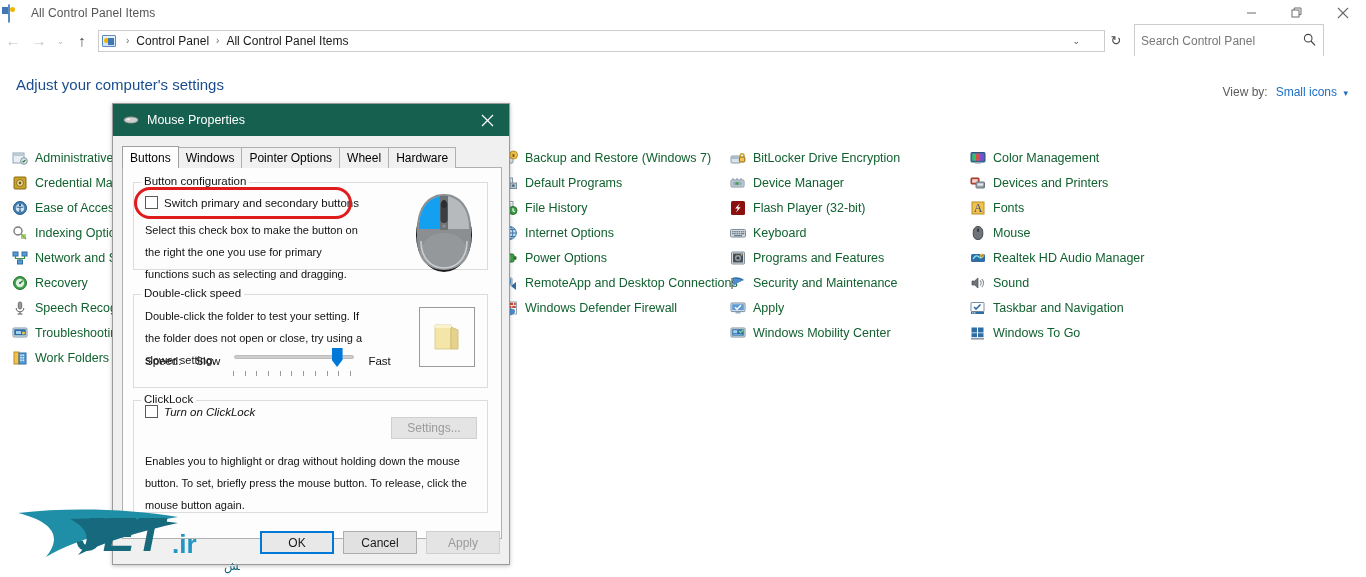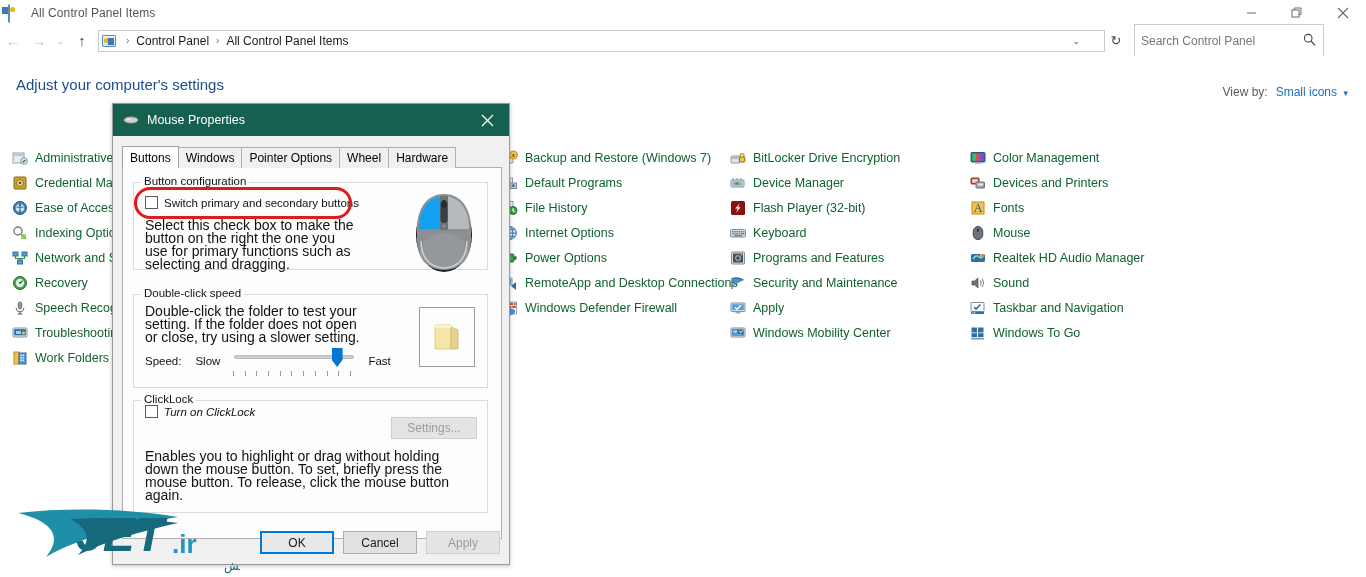--- a/index.html
+++ b/index.html
@@ -172,21 +172,21 @@
   .g2 { top: 126px; left: 10px; width: 355px; height: 94px; }
   .g3 { top: 232px; left: 10px; width: 355px; height: 113px; }
 
   .chk-row { position: absolute; display: flex; align-items: flex-end; gap: 6px; }
   .chk {
     width: 13px; height: 13px; border: 1px solid #5a5a5a; background: #fff;
     flex: 0 0 13px;
   }
   .chk-lbl { font-size: 11.5px; color: #111; }
 
-  .desc { position: absolute; font-size: 14px; color: #111; line-height: 13px; }
+  .desc { position: absolute; font-size: 11px; color: #111; line-height: 22px; }
 
   .red-oval {
     position: absolute; border: 3px solid #e01b1b; border-radius: 20px;
     pointer-events: none;
   }
 
   .mouse-art { position: absolute; }
 
   .slider-row { position: absolute; display: flex; align-items: flex-start; }
   .slider-label { font-size: 11.5px; color: #111; }

